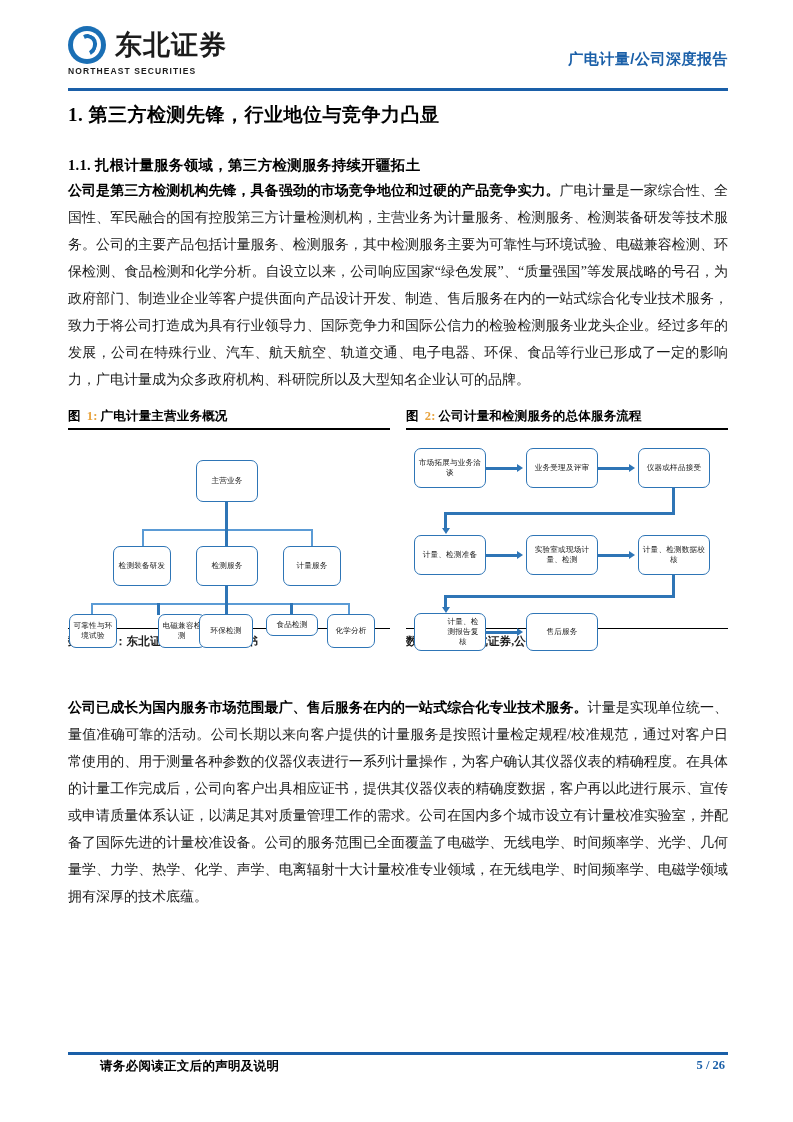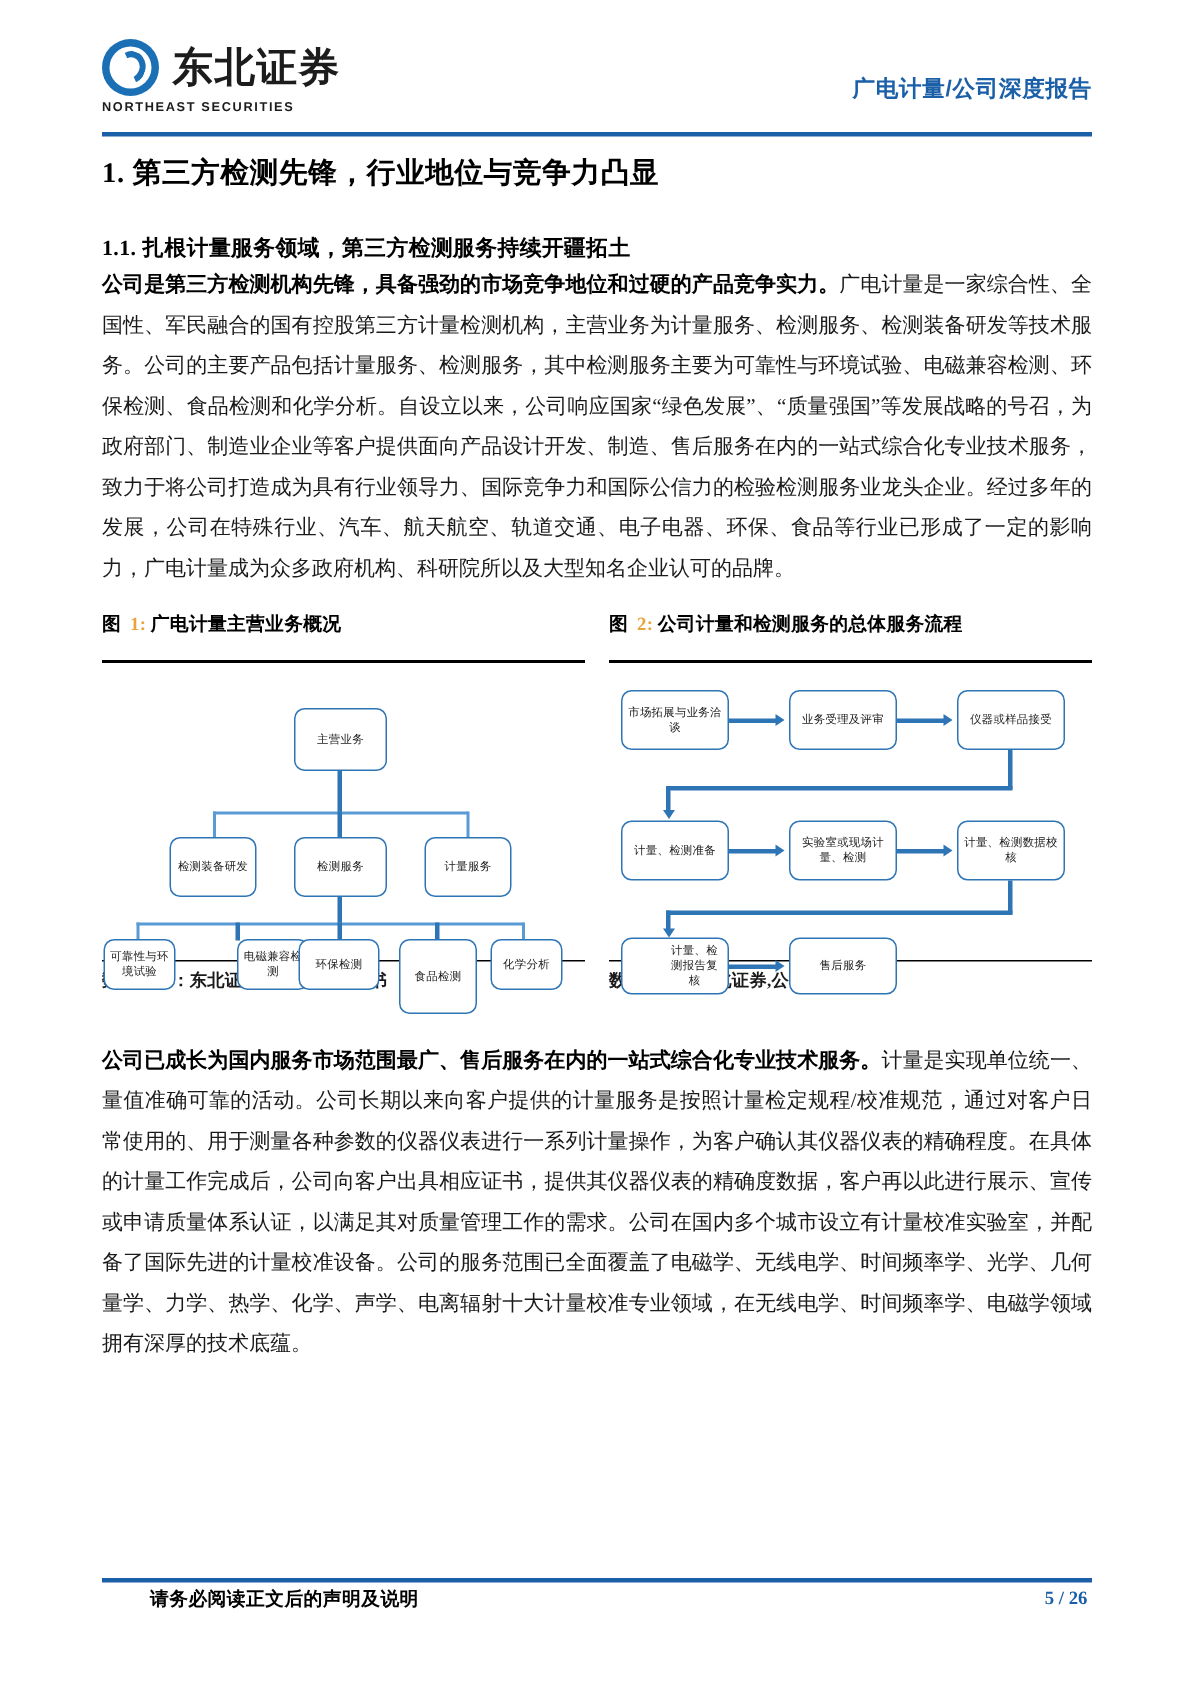--- a/index.html
+++ b/index.html
@@ -152,21 +152,21 @@
     position: absolute;
     width: 322px;
   }
   #figure-1 { left: 68px; top: 408px; }
   #figure-2 { left: 406px; top: 408px; }
 
   .fig-caption {
     font-size: 12.5px;
     font-weight: 700;
     color: #000000;
-    padding-bottom: 15px;
+    padding-bottom: 3px;
     border-bottom: 2px solid #000000;
     white-space: nowrap;
     letter-spacing: 0.2px;
   }
   .fig-caption .fig-num {
     color: #e8a33d;
     margin: 0 3px 0 6px;
   }
   .fig-body {
     position: relative;
@@ -294,21 +294,21 @@
       <div class="conn thin" style="left:23px; top:173px; width:258px; height:1.6px;"></div>
       <div class="conn thin" style="left:23px; top:173px; width:1.6px; height:12px;"></div>
       <div class="conn" style="left:89px; top:173px; width:3px; height:12px;"></div>
       <div class="conn" style="left:157px; top:173px; width:3px; height:12px;"></div>
       <div class="conn" style="left:222px; top:173px; width:3px; height:12px;"></div>
       <div class="conn thin" style="left:280px; top:173px; width:1.6px; height:12px;"></div>
 
       <div class="node" style="left:1px; top:184px; width:48px; height:34px;">可靠性与环境试验</div>
       <div class="node" style="left:66px; top:184px; width:48px; height:34px;margin-left:24px;">电磁兼容检测</div>
       <div class="node" style="left:131px; top:184px; width:54px; height:34px;">环保检测</div>
-      <div class="node" style="left:198px; top:184px; width:52px; height:50px;">食品检测</div>
+      <div class="node" style="left:198px; top:184px; width:52px; height:22px;">食品检测</div>
       <div class="node" style="left:259px; top:184px; width:48px; height:34px;">化学分析</div>
     </div>
     <div class="fig-source">数据来源：东北证券,公司招股说明书</div>
   </div>
 
   <div class="figure" id="figure-2">
     <div class="fig-caption">
       <span>图</span><span class="fig-num">2:</span><span>公司计量和检测服务的总体服务流程</span>
     </div>
     <div class="fig-body">

